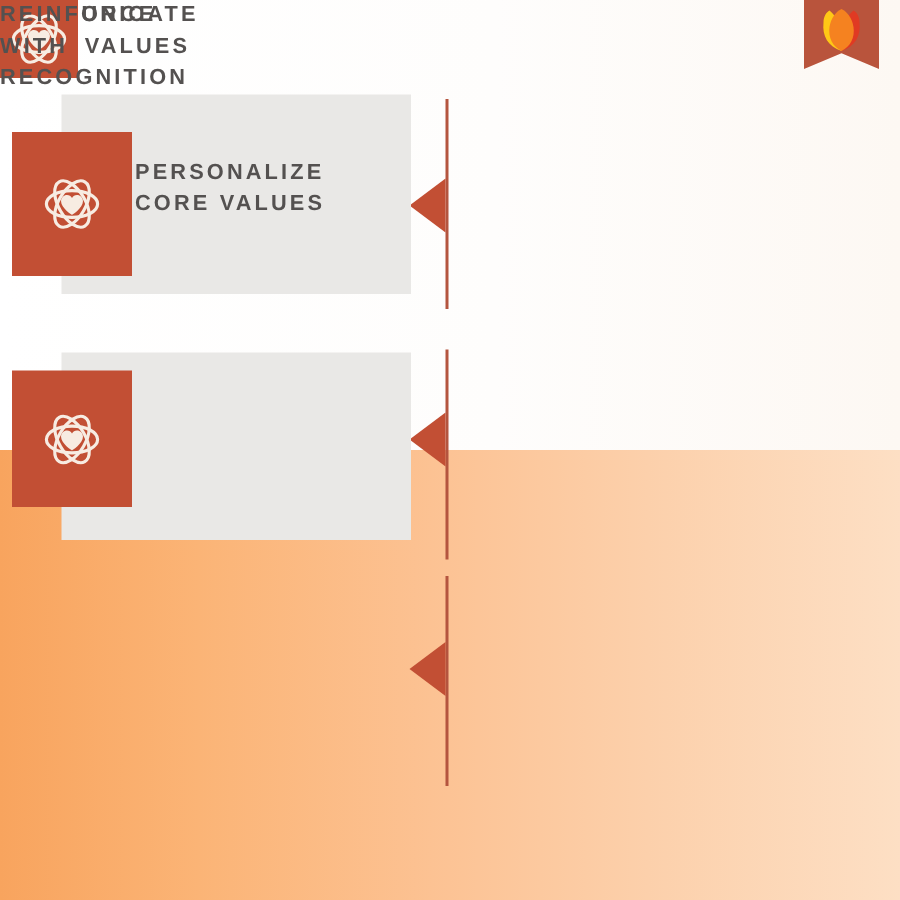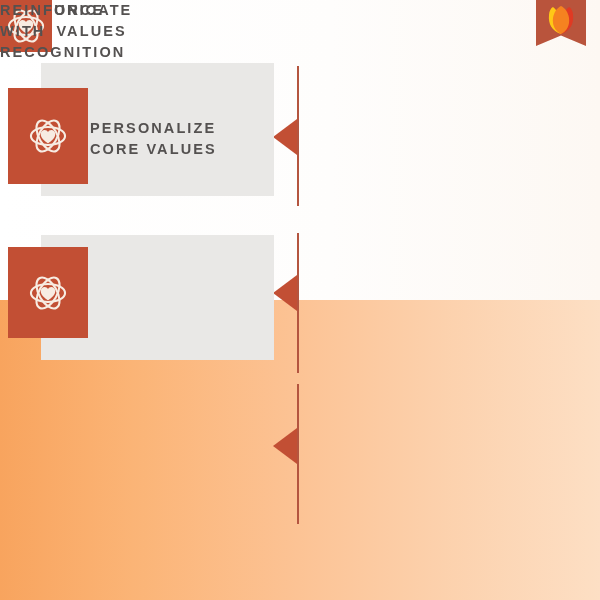--- a/index.html
+++ b/index.html
@@ -75,21 +75,21 @@
     font-size: 14.5px;
     letter-spacing: 2.1px;
     line-height: 1.45;
     text-transform: uppercase;
     white-space: pre-line;
   }
 
   
   .step1 .step-panel { left: 41px;  top: 63px;  width: 233px; height: 133px; }
   .step1 .step-badge { left: 8px;   top: 88px;  width: 80px;  height: 96px; }
-  .step1 .step-label { left: 90px;  top: 118px; width: 180px; }
+  .step1 .step-label { left: 90px;  top: 105px; width: 180px; }
   
   .step2 .step-panel { left: 41px;  top: 235px; width: 233px; height: 125px; }
   .step2 .step-badge { left: 8px;   top: 247px; width: 80px;  height: 91px; }
   .step2 .step-label { left": 0;    left: 90px; top: 274px;  width: 180px; }
   /* step 3 */
   .step3 .step-panel { left: 41px;  top: 384px; width: 233px; height: 130px; }
   .step3 .step-badge { left: 8px;   top: 404px; width: 80px;  height: 90px; }
   .step3 .step-label { left: 90px;  top: 428px; width: 190px; }
 
   /* ---------- headline ---------- */

